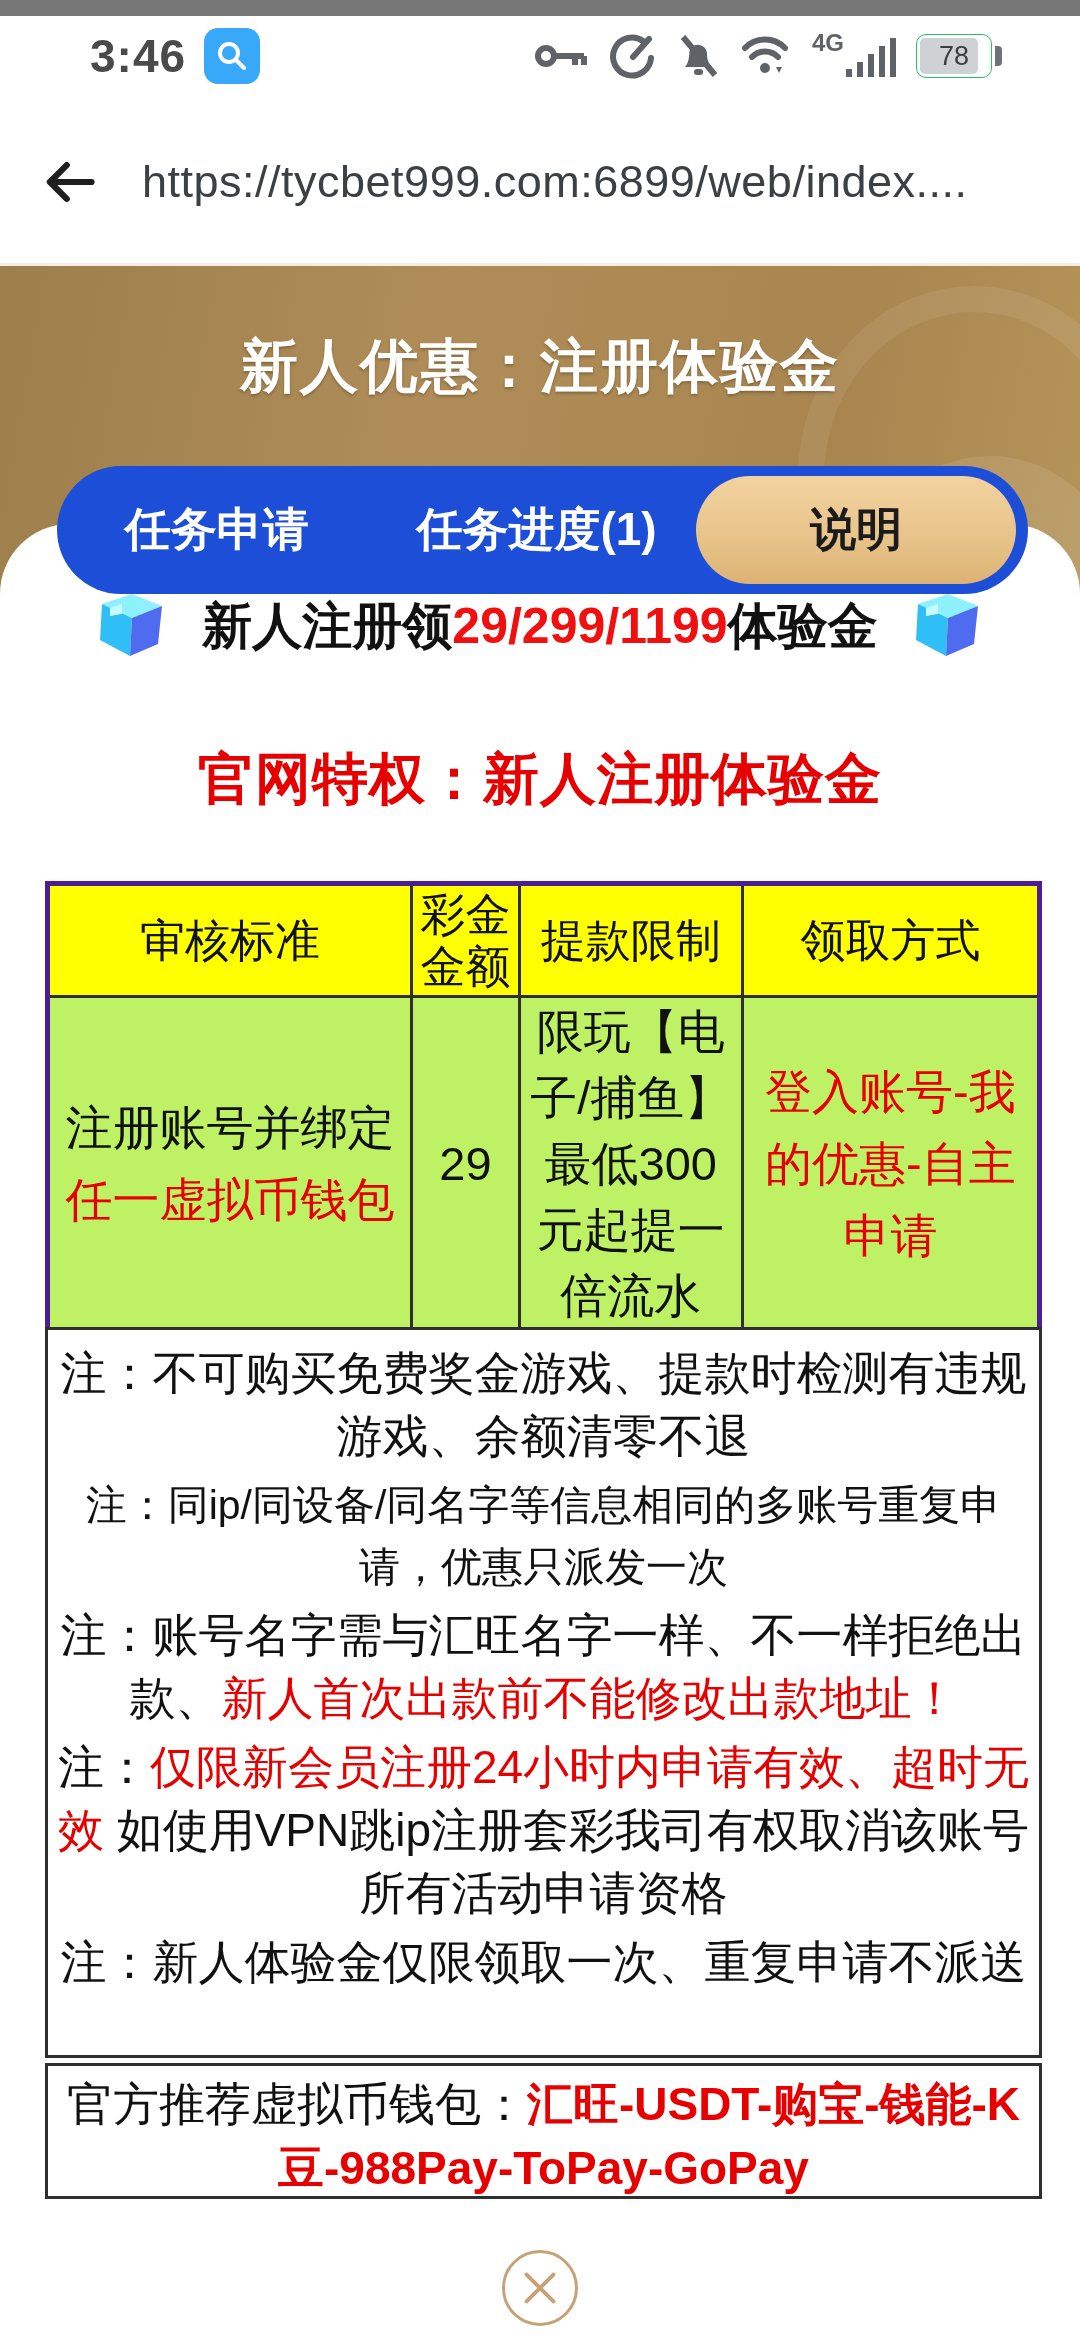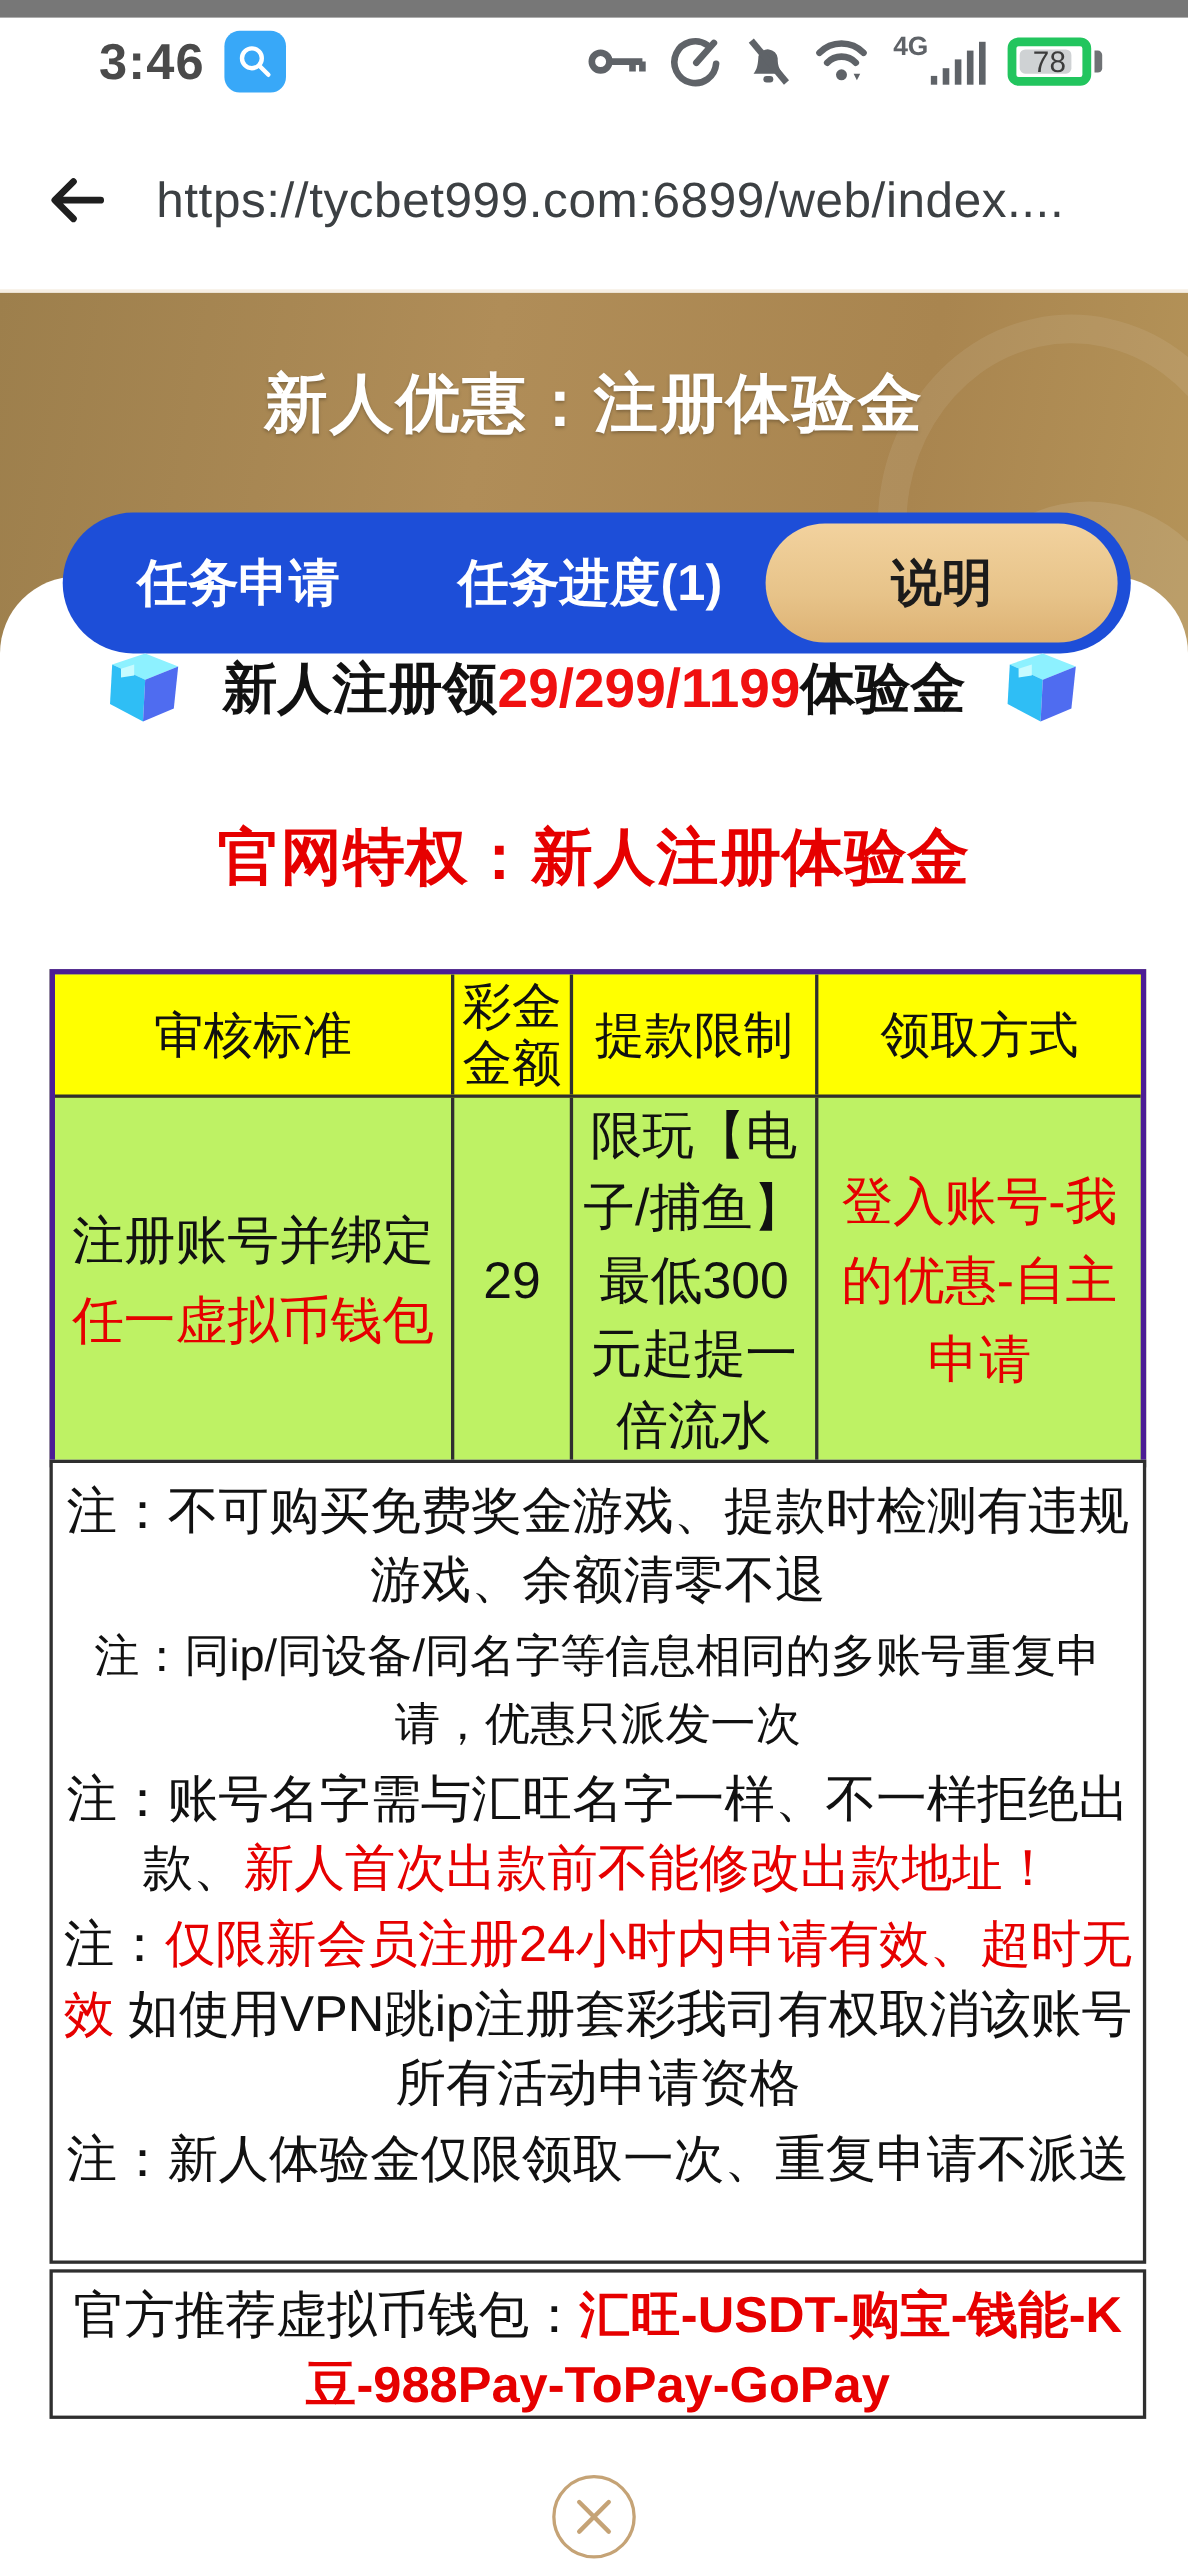--- a/index.html
+++ b/index.html
@@ -7,21 +7,21 @@
   .screen{position:relative;width:1080px;height:2340px;background:#ffffff;overflow:hidden;margin:16px auto;}
 
   
   .status-bar{position:absolute;top:0;left:0;width:100%;height:80px;display:flex;align-items:center;justify-content:space-between;padding:0 78px 0 90px;box-sizing:border-box;}
   .sb-left{display:flex;align-items:center;gap:18px;}
   .sb-time{font-size:46px;color:#4a4a4a;font-weight:bold;letter-spacing:1px;}
   .sb-search{width:56px;height:56px;background:#38a8f8;border-radius:14px;display:flex;align-items:center;justify-content:center;}
   .sb-right{display:flex;align-items:center;gap:18px;}
   .sb-net{display:flex;align-items:flex-start;gap:2px;}
   .sb-4g{font-size:24px;font-weight:bold;color:#5f6368;line-height:24px;margin-top:-2px;}
-  .battery{position:relative;width:76px;height:44px;border:8px solid #22c55e;border-radius:10px;display:flex;align-items:center;justify-content:center;box-sizing:border-box;}
+  .battery{position:relative;width:76px;height:44px;border:1px solid #22c55e;border-radius:10px;display:flex;align-items:center;justify-content:center;box-sizing:border-box;}
   .battery .bat-fill{position:absolute;left:3px;top:3px;bottom:3px;width:78%;background:#cfd2d4;border-radius:5px;z-index:0;}
   .battery .bat-num{position:relative;z-index:1;font-size:27px;color:#3c3c3c;}
   .bat-nub{width:7px;height:20px;background:#6f7275;border-radius:0 4px 4px 0;margin-left:3px;}
 
   
   .url-bar{position:absolute;top:118px;left:0;width:100%;height:96px;display:flex;align-items:center;padding:0 40px;box-sizing:border-box;background:#fff;}
   .back-btn{width:58px;height:58px;display:flex;align-items:center;justify-content:center;}
   .url-text{margin-left:44px;font-size:45px;color:#3c4043;letter-spacing:0.5px;white-space:nowrap;}
 
   

